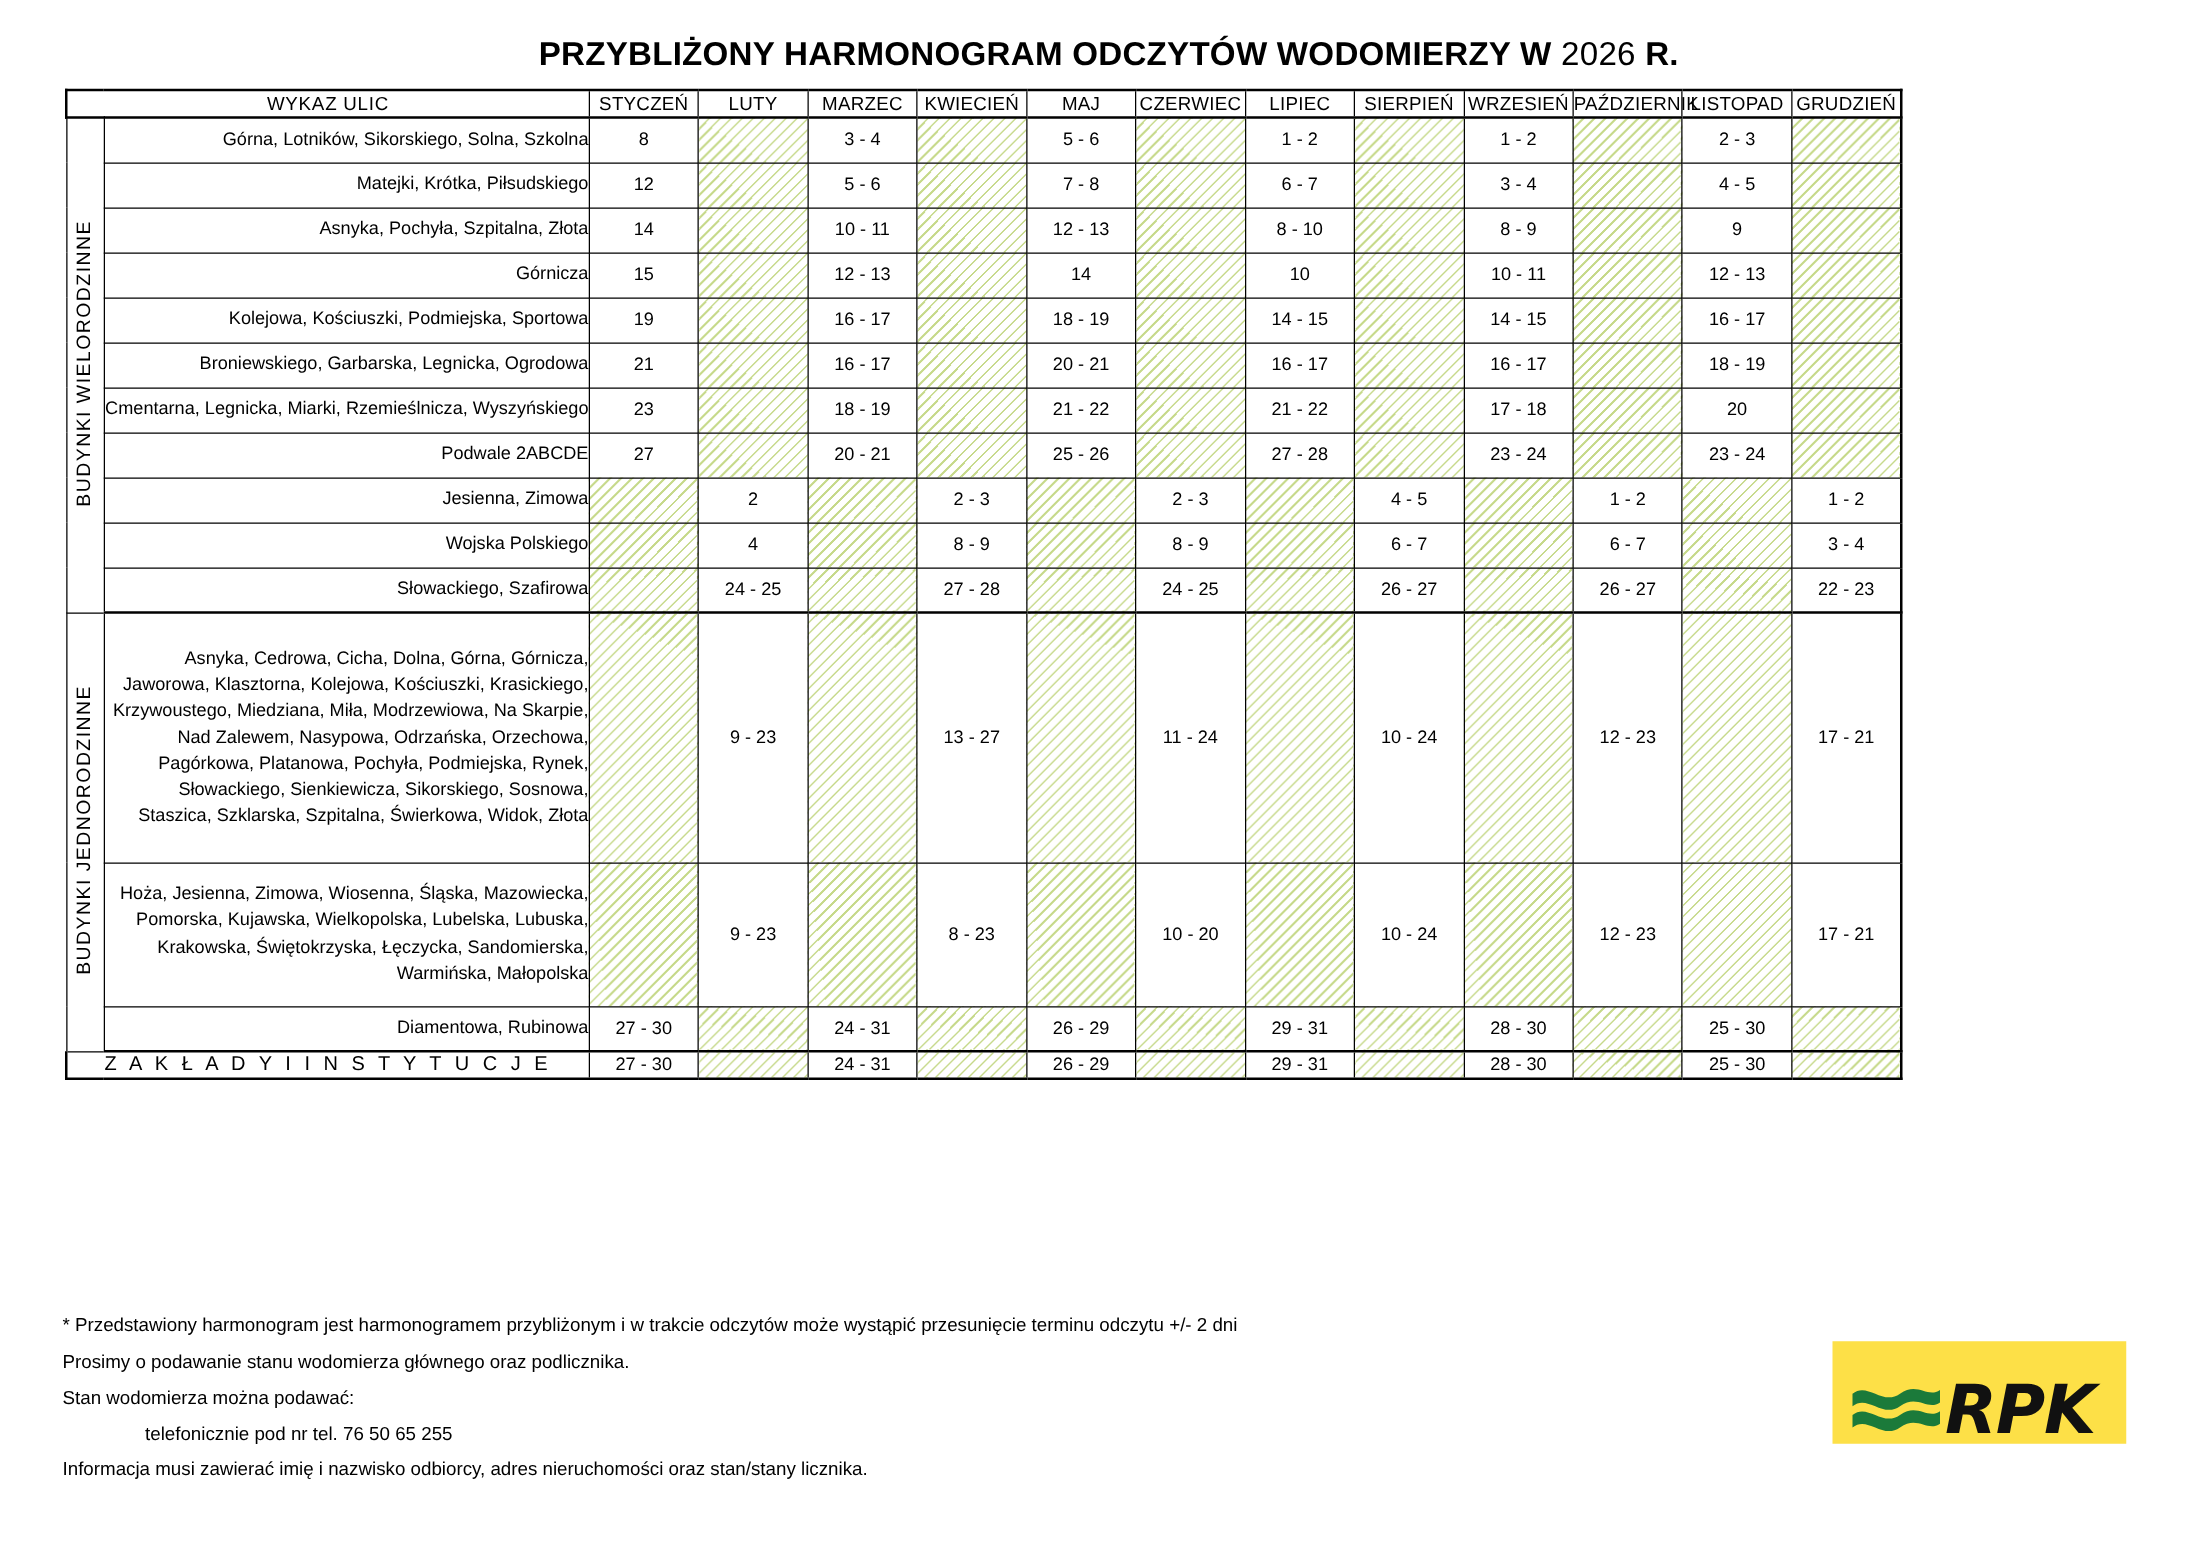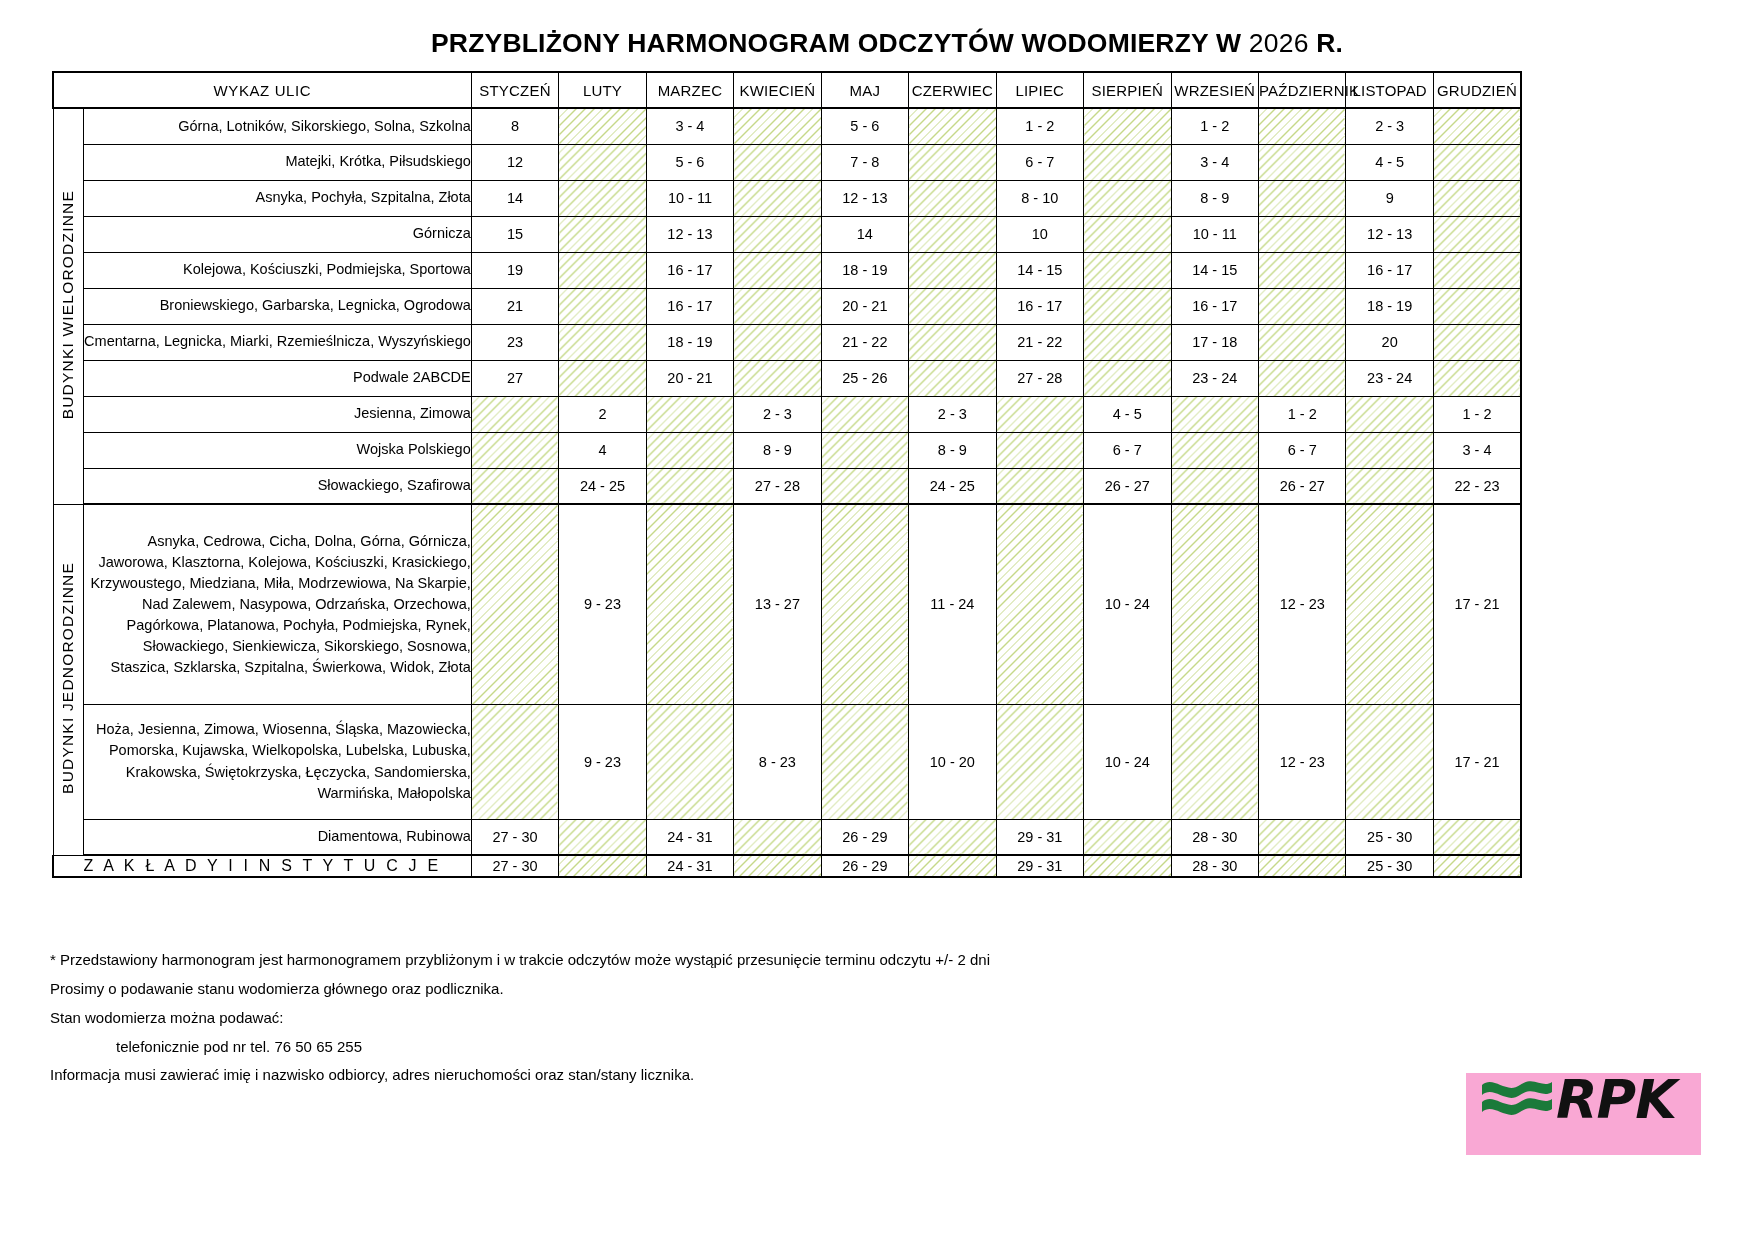--- a/index.html
+++ b/index.html
@@ -41,21 +41,21 @@
     font-size: 14.5px;
   }
   table.sched td, table.sched th {
     border: 1px solid #000;
     padding: 0;
     vertical-align: middle;
     font-weight: normal;
   }
   
   thead th {
-    height: 36px;
+    height: 22px;
     font-size: 15px;
     text-align: center;
     letter-spacing: .2px;
     font-weight: normal;
   }
   thead th.streets-head {
     font-size: 15px;
     letter-spacing: .6px;
   }
   
@@ -110,40 +110,40 @@
   
   .frame-top { border-top: 2px solid #000 !important; }
   .frame-bottom { border-bottom: 2px solid #000 !important; }
   .frame-left { border-left: 2px solid #000 !important; }
   .frame-right { border-right: 2px solid #000 !important; }
   .thick-b { border-bottom: 2px solid #000 !important; }
   
   .notes {
     position: absolute;
     left: 50px;
-    top: 952px;
+    top: 1053px;
     width: 1400px;
     font-size: 15px;
     line-height: 1.0;
   }
   .notes p {
     margin: 0 0 14px 0;
   }
   .notes p.indent { padding-left: 66px; margin-bottom: 13px; }
   .notes .red { color: #cc1111; }
   
   .logo {
     position: absolute;
     left: 1466px;
     top: 1073px;
     width: 235px;
     height: 82px;
-    background: #f9a8d4;
+    background: #fde047;
     display: flex;
-    align-items: flex-start;
+    align-items: flex-end;
     justify-content: flex-start;
   }
   .logo .waves {
     width: 74px;
     height: 52px;
     margin-left: 14px;
     position: relative;
     flex: 0 0 auto;
   }
   .logo .rpk-text {

